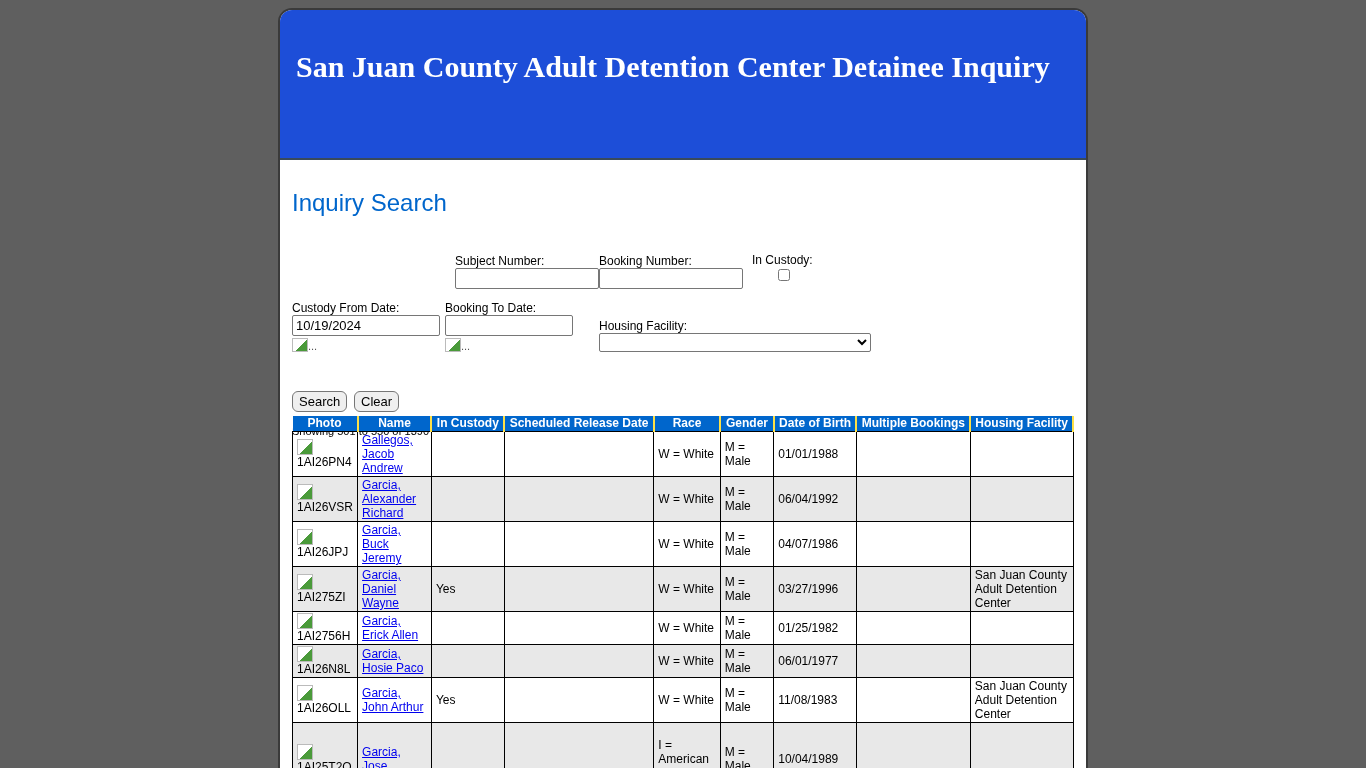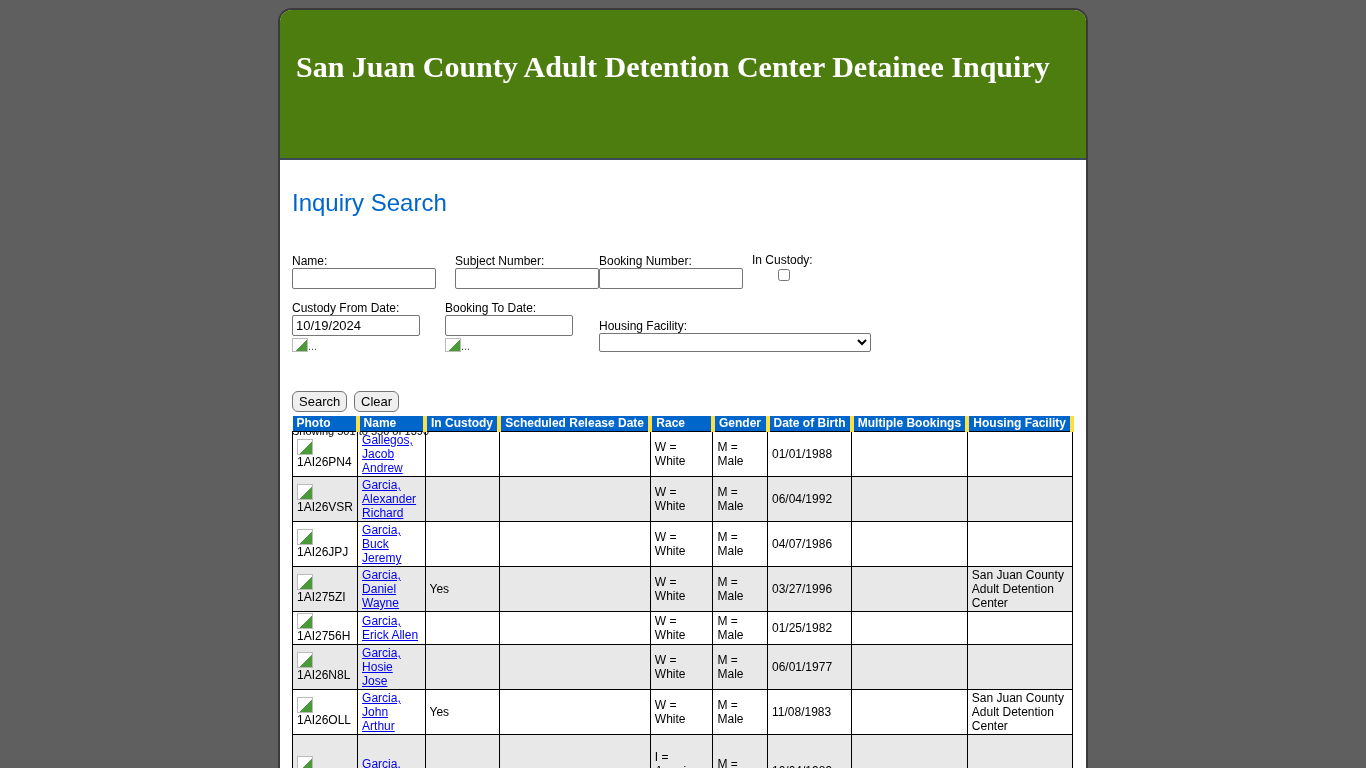--- a/index.html
+++ b/index.html
@@ -10,21 +10,21 @@
     font-size: 12px; color: #000;
   }
   .frame {
     position: absolute; left: 278px; top: 8px; width: 806px;
     background: #fff;
     border: 2px solid #3a3a3a; border-bottom: none;
     border-radius: 14px 14px 0 0;
     min-height: 780px;
   }
   .banner {
-    background: #4d7c0f;
+    background: #1d4ed8;
     border-radius: 12px 12px 0 0;
     height: 150px;
     border-bottom: 2px solid #3a4a5a;
     box-sizing: border-box;
     padding: 38px 16px 0 16px;
   }
   .banner h1 {
     margin: 0; color: #fff;
     font-family: "Liberation Serif", serif;
     font-weight: bold; font-size: 30px; line-height: 37px;
@@ -57,22 +57,22 @@
     background: #efefef; border: 1px solid #767676; border-radius: 6px;
     padding: 1px 6px; height: 21px;
   }
   .showing { position: absolute; top: 208px; left: 0; font-size: 11px; }
   table.results {
     position: absolute; top: 416px; left: 292px;
     border-collapse: collapse; width: 782px;
     font-size: 12px;
   }
   .results th {
-    background: #0066cc; color: #fff; font-weight: bold; text-align: left;
-    padding: 1px 4px; border-right: 4px solid #fde047; white-space: nowrap;
+    background: #0066cc; color: #fff; font-weight: bold; text-align: center;
+    padding: 1px 4px; border-right: 2px solid #fde047; white-space: nowrap;
     font-size: 12px; line-height: 13px;
   }
   .results td {
     border: 1px solid #000; padding: 1px 4px; vertical-align: middle;
     line-height: 14px;
   }
   .results tr.alt td { background: #e8e8e8; }
   .results a { color: #0000ee; text-decoration: underline; }
   .photo-broken {
     display: block; width: 14px; height: 14px;
@@ -82,39 +82,35 @@
 </head>
 <body>
 
 <div class="frame">
   <div class="banner">
     <h1>San Juan County Adult Detention Center Detainee Inquiry</h1>
   </div>
   <div class="content">
     <h2 class="page-title">Inquiry Search</h2>
     <div class="form">
-      <div class="field" style="left:0; top:37px;">
-        <label>Name:</label>
-        <input type="text" style="width: 144px;" value="">
-      </div>
       <div class="field" style="left:163px; top:37px;">
         <label>Subject Number:</label>
         <input type="text" style="width: 144px;" value="">
       </div>
       <div class="field" style="left:307px; top:37px;">
         <label>Booking Number:</label>
         <input type="text" style="width: 144px;" value="">
       </div>
       <div class="field" style="left:460px; top:36px; text-align:left;">
         <label>In Custody:</label>
         <input type="checkbox" style="margin: 2px 0px 0px 26px; width: 12px; height: 12px;">
       </div>
       <div class="field" style="left:0; top:84px;">
         <label>Custody From Date:</label>
-        <input type="text" style="width: 128px;" value="10/19/2024">
+        <input type="text" style="width: 148px;" value="10/19/2024">
         <span class="cal-icon"><span class="broken"></span><span>...</span></span>
       </div>
       <div class="field" style="left:153px; top:84px;">
         <label>Booking To Date:</label>
         <input type="text" style="width: 128px;" value="">
         <span class="cal-icon"><span class="broken"></span><span>...</span></span>
       </div>
       <div class="field" style="left:307px; top:102px;">
         <label>Housing Facility:</label>
         <select><option></option></select>
@@ -191,21 +187,21 @@
       <td></td>
       <td></td>
       <td>W = White</td>
       <td>M = Male</td>
       <td>01/25/1982</td>
       <td></td>
       <td></td>
     </tr>
     <tr class="alt" style="height:33px">
       <td><span class="photo-broken"></span><span>1AI26N8L</span></td>
-      <td><a href="#">Garcia, Hosie Jose</a></td>
+      <td><a href="#">Garcia, Hosie Paco</a></td>
       <td></td>
       <td></td>
       <td>W = White</td>
       <td>M = Male</td>
       <td>06/01/1977</td>
       <td></td>
       <td></td>
     </tr>
     <tr style="height:45px">
       <td><span class="photo-broken"></span><span>1AI26OLL</span></td>

